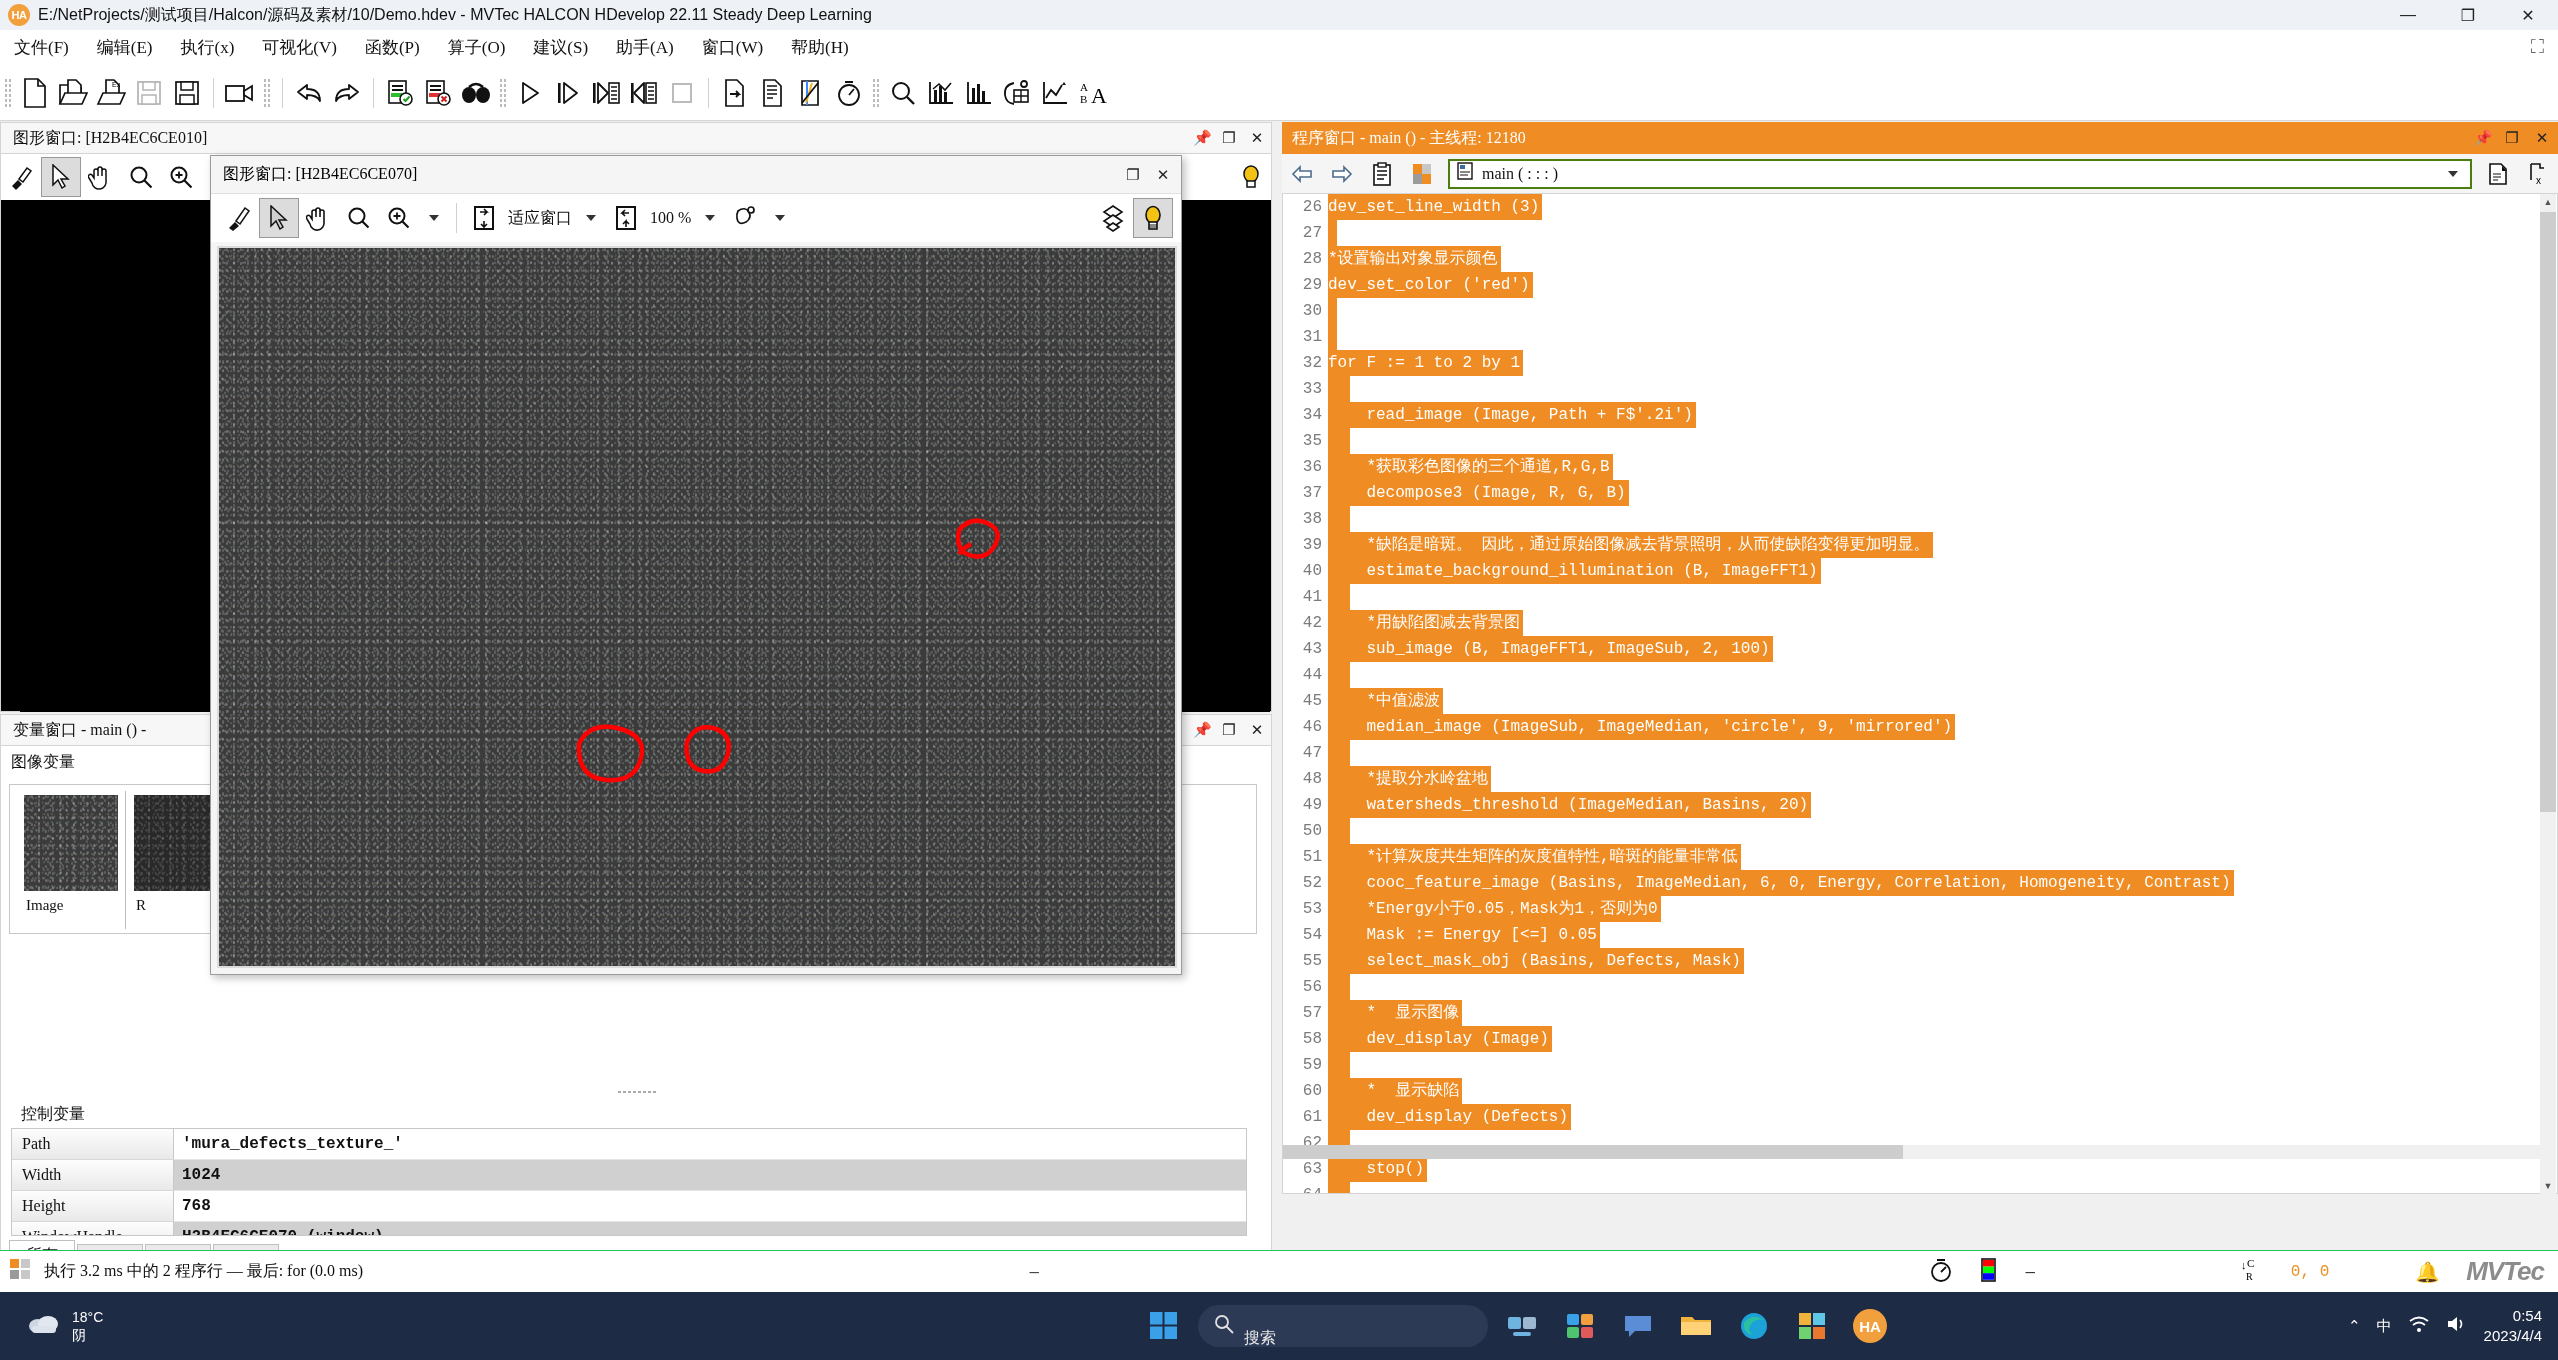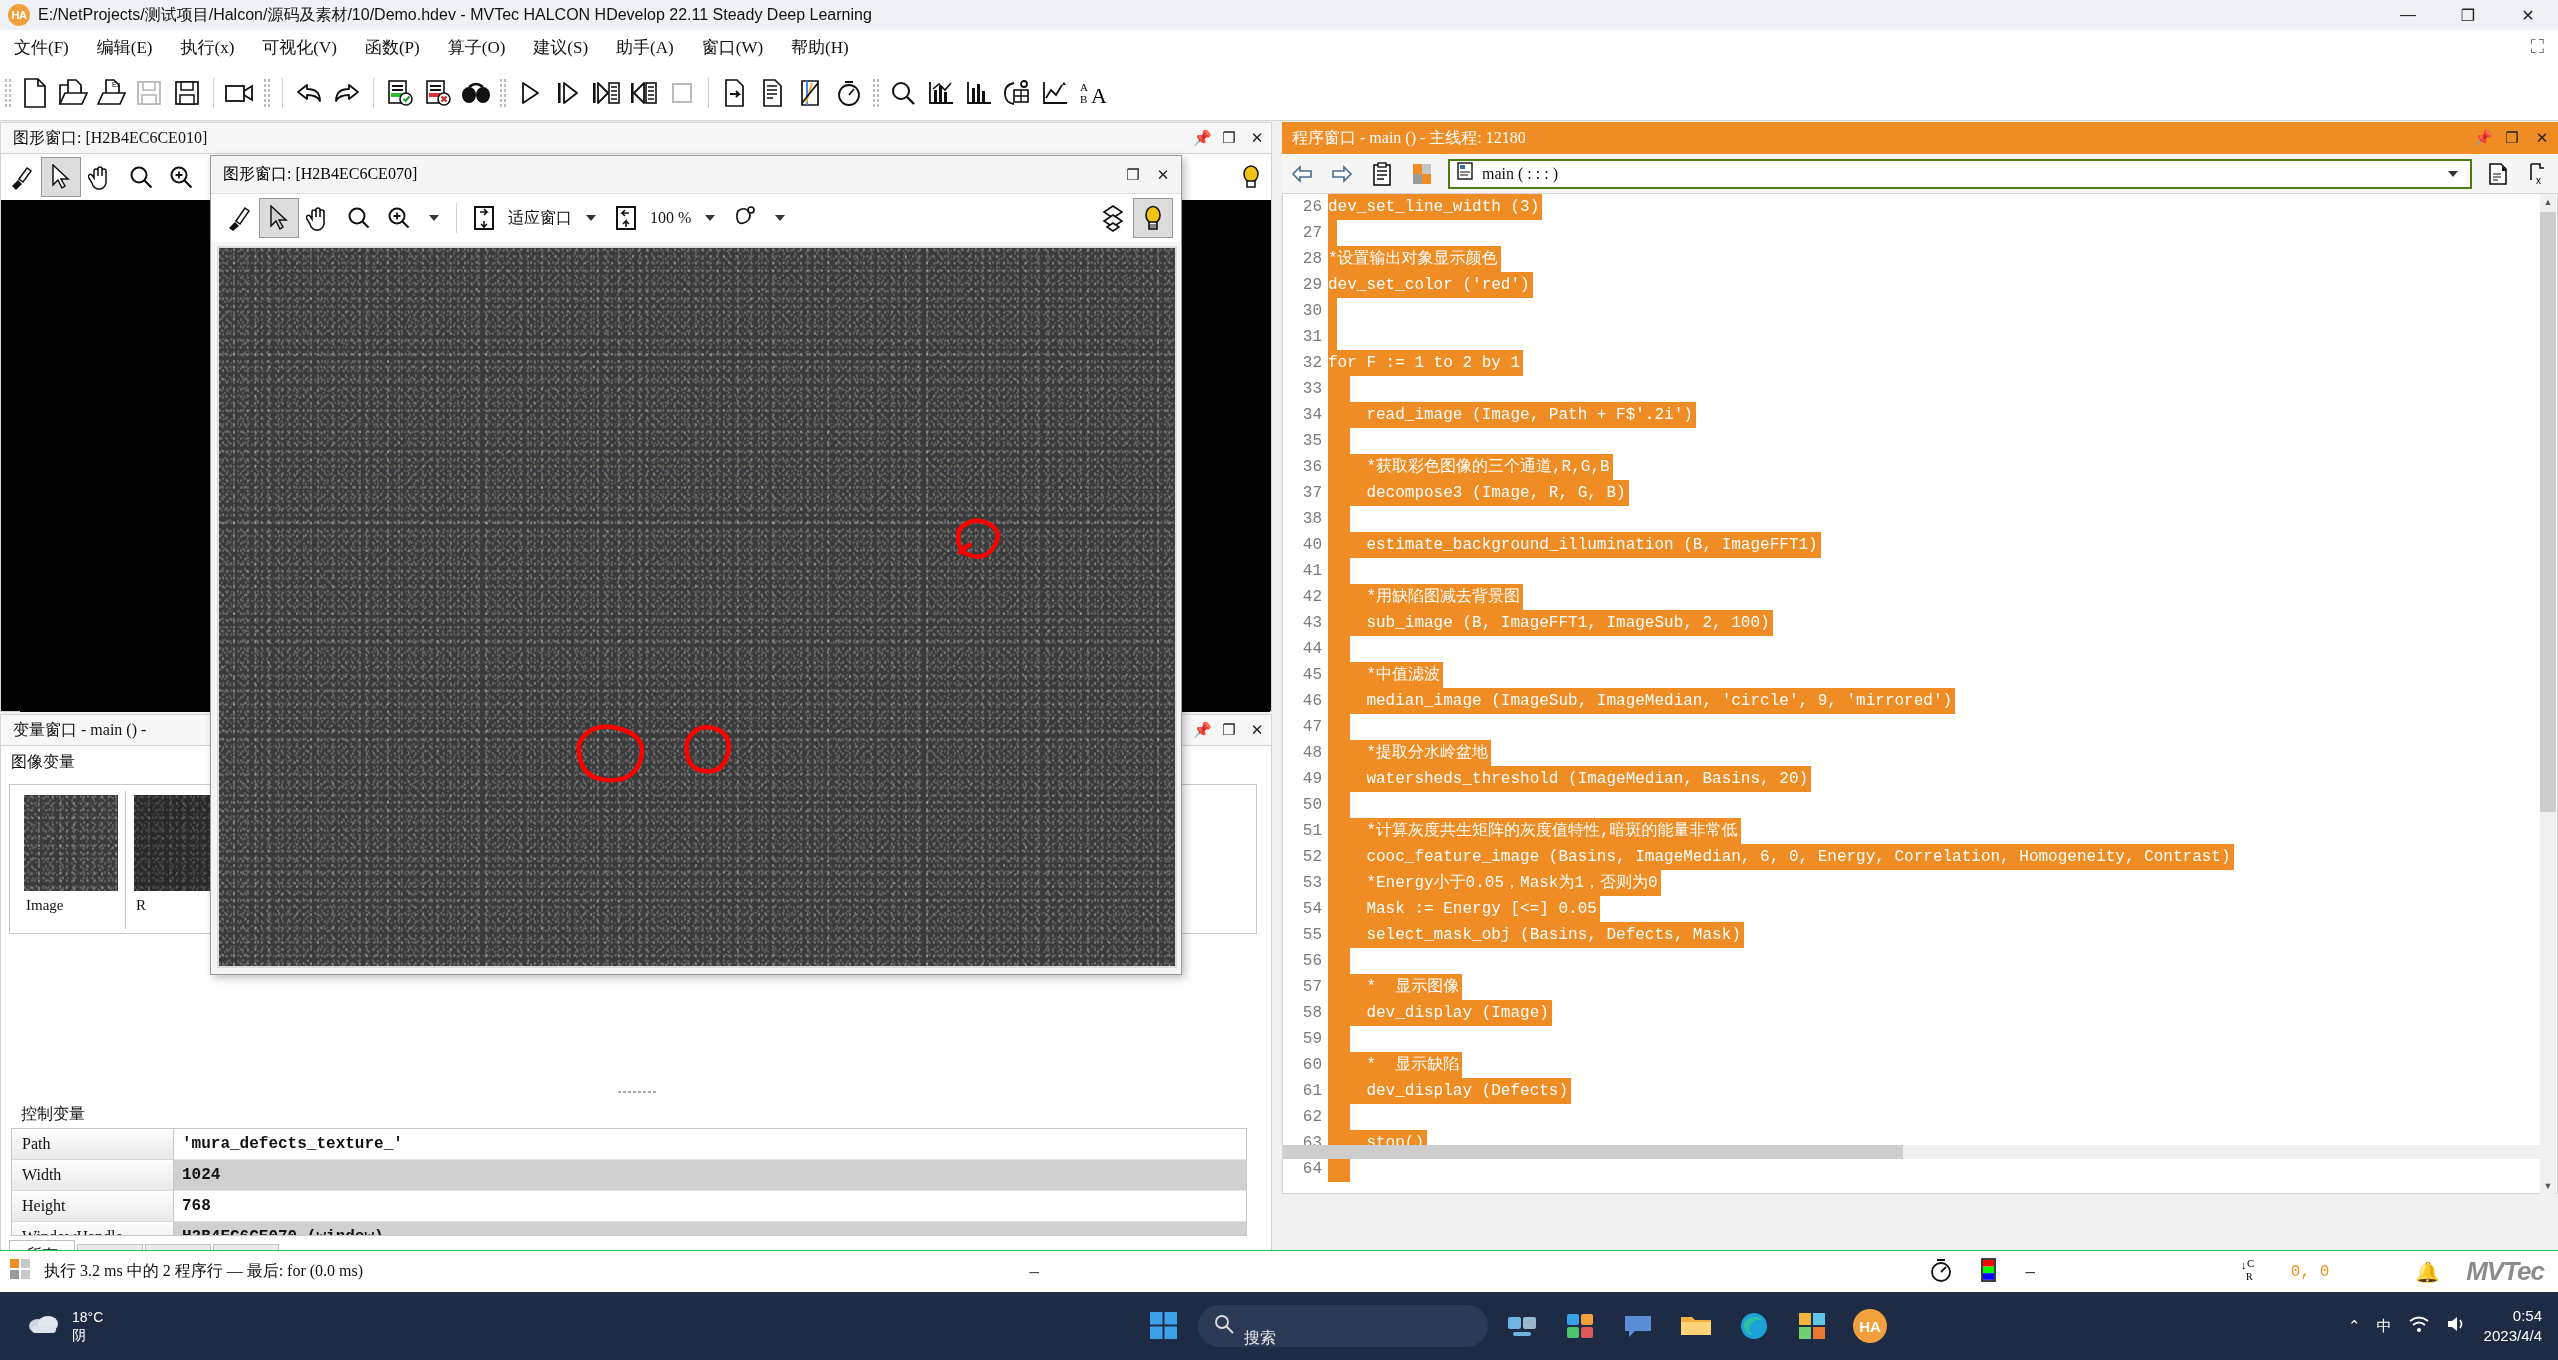--- a/index.html
+++ b/index.html
@@ -710,20 +710,24 @@
       </div>
     <div class="code-line">
         <div class="ln">37</div>
         <div class="code-txt">    decompose3 (Image, R, G, B)</div>
       </div>
     <div class="code-line empty">
         <div class="ln">38</div>
         <div class="code-txt">  </div>
       </div>
     <div class="code-line">
+        <div class="ln">39</div>
+        <div class="code-txt">    *缺陷是暗斑。 因此，通过原始图像减去背景照明，从而使缺陷变得更加明显。</div>
+      </div>
+    <div class="code-line">
         <div class="ln">40</div>
         <div class="code-txt">    estimate_background_illumination (B, ImageFFT1)</div>
       </div>
     <div class="code-line empty">
         <div class="ln">41</div>
         <div class="code-txt">  </div>
       </div>
     <div class="code-line">
         <div class="ln">42</div>
         <div class="code-txt">    *用缺陷图减去背景图</div>

